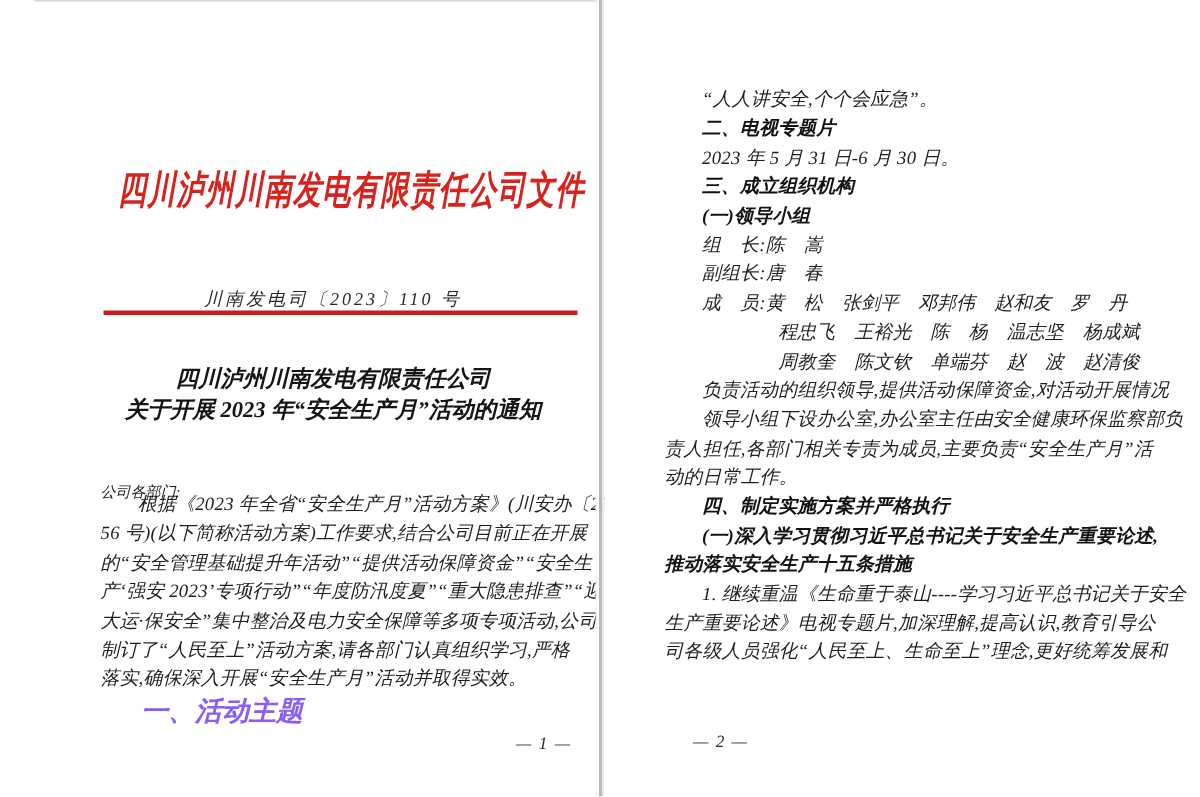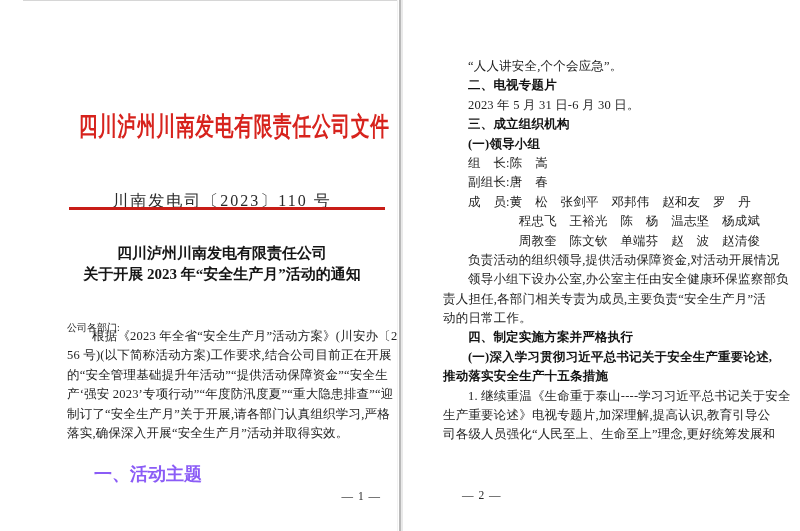--- a/index.html
+++ b/index.html
@@ -1,27 +1,27 @@
 <!DOCTYPE html>
 <html><head>
 <meta charset="utf-8">
 <style>
   html,body{margin:0;padding:0;background:#ffffff;}
   .doc{position:relative;width:800px;height:531px;background:#ffffff;overflow:hidden;
        font-family:"Liberation Serif","DejaVu Serif",serif;color:#1e1e1e;}
-  .page{position:absolute;top:0;height:531px;background:#ffffff;overflow:hidden;}
+  .page{position:absolute;top:0;height:531px;background:#ffffff;overflow:hidden;font-style:italic;}
   .page-left{left:0;width:398px;border-top:1px solid #d6d6d6;margin-left:23px;}
   .page-right{left:403px;width:397px;}
   .divider{position:absolute;top:0;left:397px;width:6px;height:531px;
            background:linear-gradient(to right,#f2f2f2 0 1px,#ffffff 1px 2px,#b9b9b9 2px 4px,#e9e9e9 4px 6px);}
   .red-title{position:absolute;left:0;right:0;top:108px;text-align:center;
              font-weight:bold;font-size:26px;color:#d7231d;white-space:nowrap;
              transform:scaleX(0.72);letter-spacing:1px;}
   .doc-num{position:absolute;left:0;right:0;top:190px;text-align:center;
-           font-size:16px;letter-spacing:2px;color:#2a2a2a;white-space:nowrap;}
+           font-size:12px;letter-spacing:2px;color:#2a2a2a;white-space:nowrap;}
   .red-rule{position:absolute;left:46px;top:206px;width:316px;height:3px;background:#c81d17;}
   .doc-title{position:absolute;left:0;right:0;top:242px;text-align:center;
              font-weight:bold;font-size:15px;line-height:21px;color:#151515;white-space:nowrap;}
   .salutation{position:absolute;left:44px;top:320px;font-size:10px;}
   .lines{position:absolute;}
   #p1-body{left:44px;top:326px;width:320px;}
   #p2-lines{left:40px;top:57px;width:318px;}
   .line{height:19.4px;line-height:19.4px;font-size:12.5px;white-space:nowrap;
         letter-spacing:0.2px;color:#1e1e1e;}
   .line.indent{padding-left:25px;}
@@ -46,21 +46,22 @@
     <div class="doc-title">
       <div>四川泸州川南发电有限责任公司</div>
       <div>关于开展 2023 年“安全生产月”活动的通知</div>
     </div>
     <div class="salutation">公司各部门:</div>
     <div class="lines" id="p1-body">
         <div class="line indent">根据《2023 年全省“安全生产月”活动方案》(川安办〔2023〕</div>
         <div class="line ">56 号)(以下简称活动方案)工作要求,结合公司目前正在开展</div>
         <div class="line ">的“安全管理基础提升年活动”“提供活动保障资金”“安全生</div>
         <div class="line ">产‘强安 2023’专项行动”“年度防汛度夏”“重大隐患排查”“迎</div>
-        <div class="line ">制订了“安全生产月”关于开展,请各部门认真组织学习,严格</div>
+        <div class="line ">大运·保安全”集中整治及电力安全保障等多项专项活动,公司</div>
+        <div class="line ">制订了“人民至上”活动方案,请各部门认真组织学习,严格</div>
         <div class="line ">落实,确保深入开展“安全生产月”活动并取得实效。</div>
       </div>
     <div class="sec-heading">一、活动主题</div>
     <div class="page-num pn-right">— 1 —</div>
   </div>
 
   <div class="divider"></div>
 
   <div class="page page-right">
     <div class="lines" id="p2-lines">

